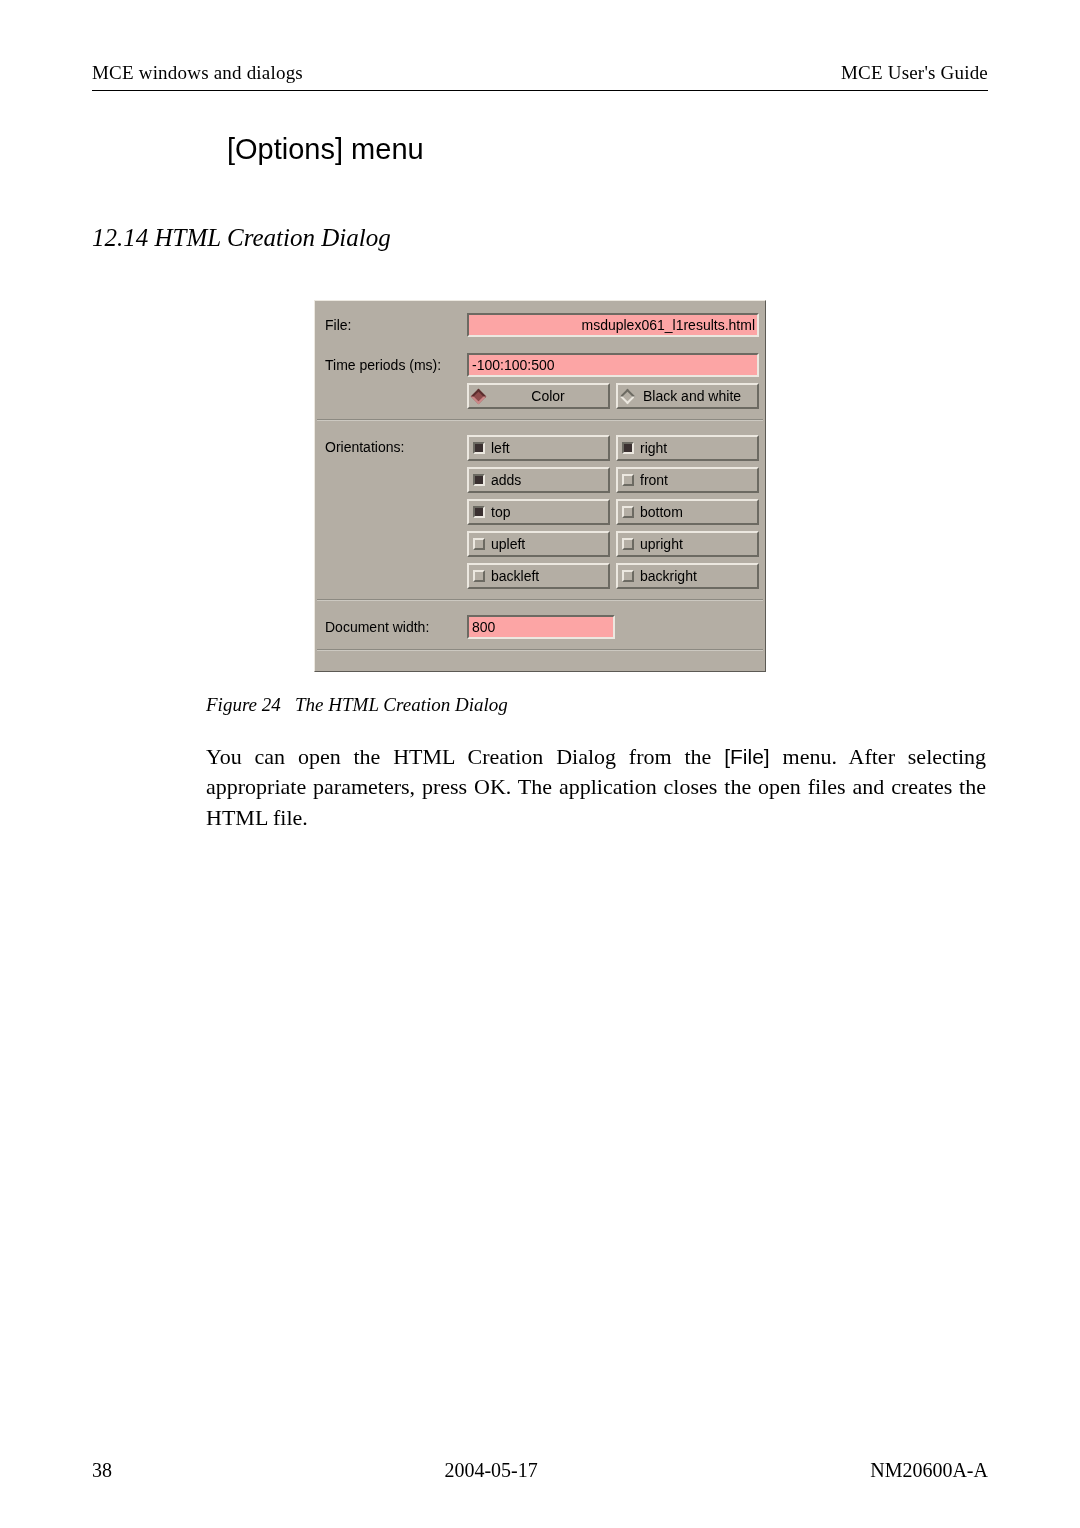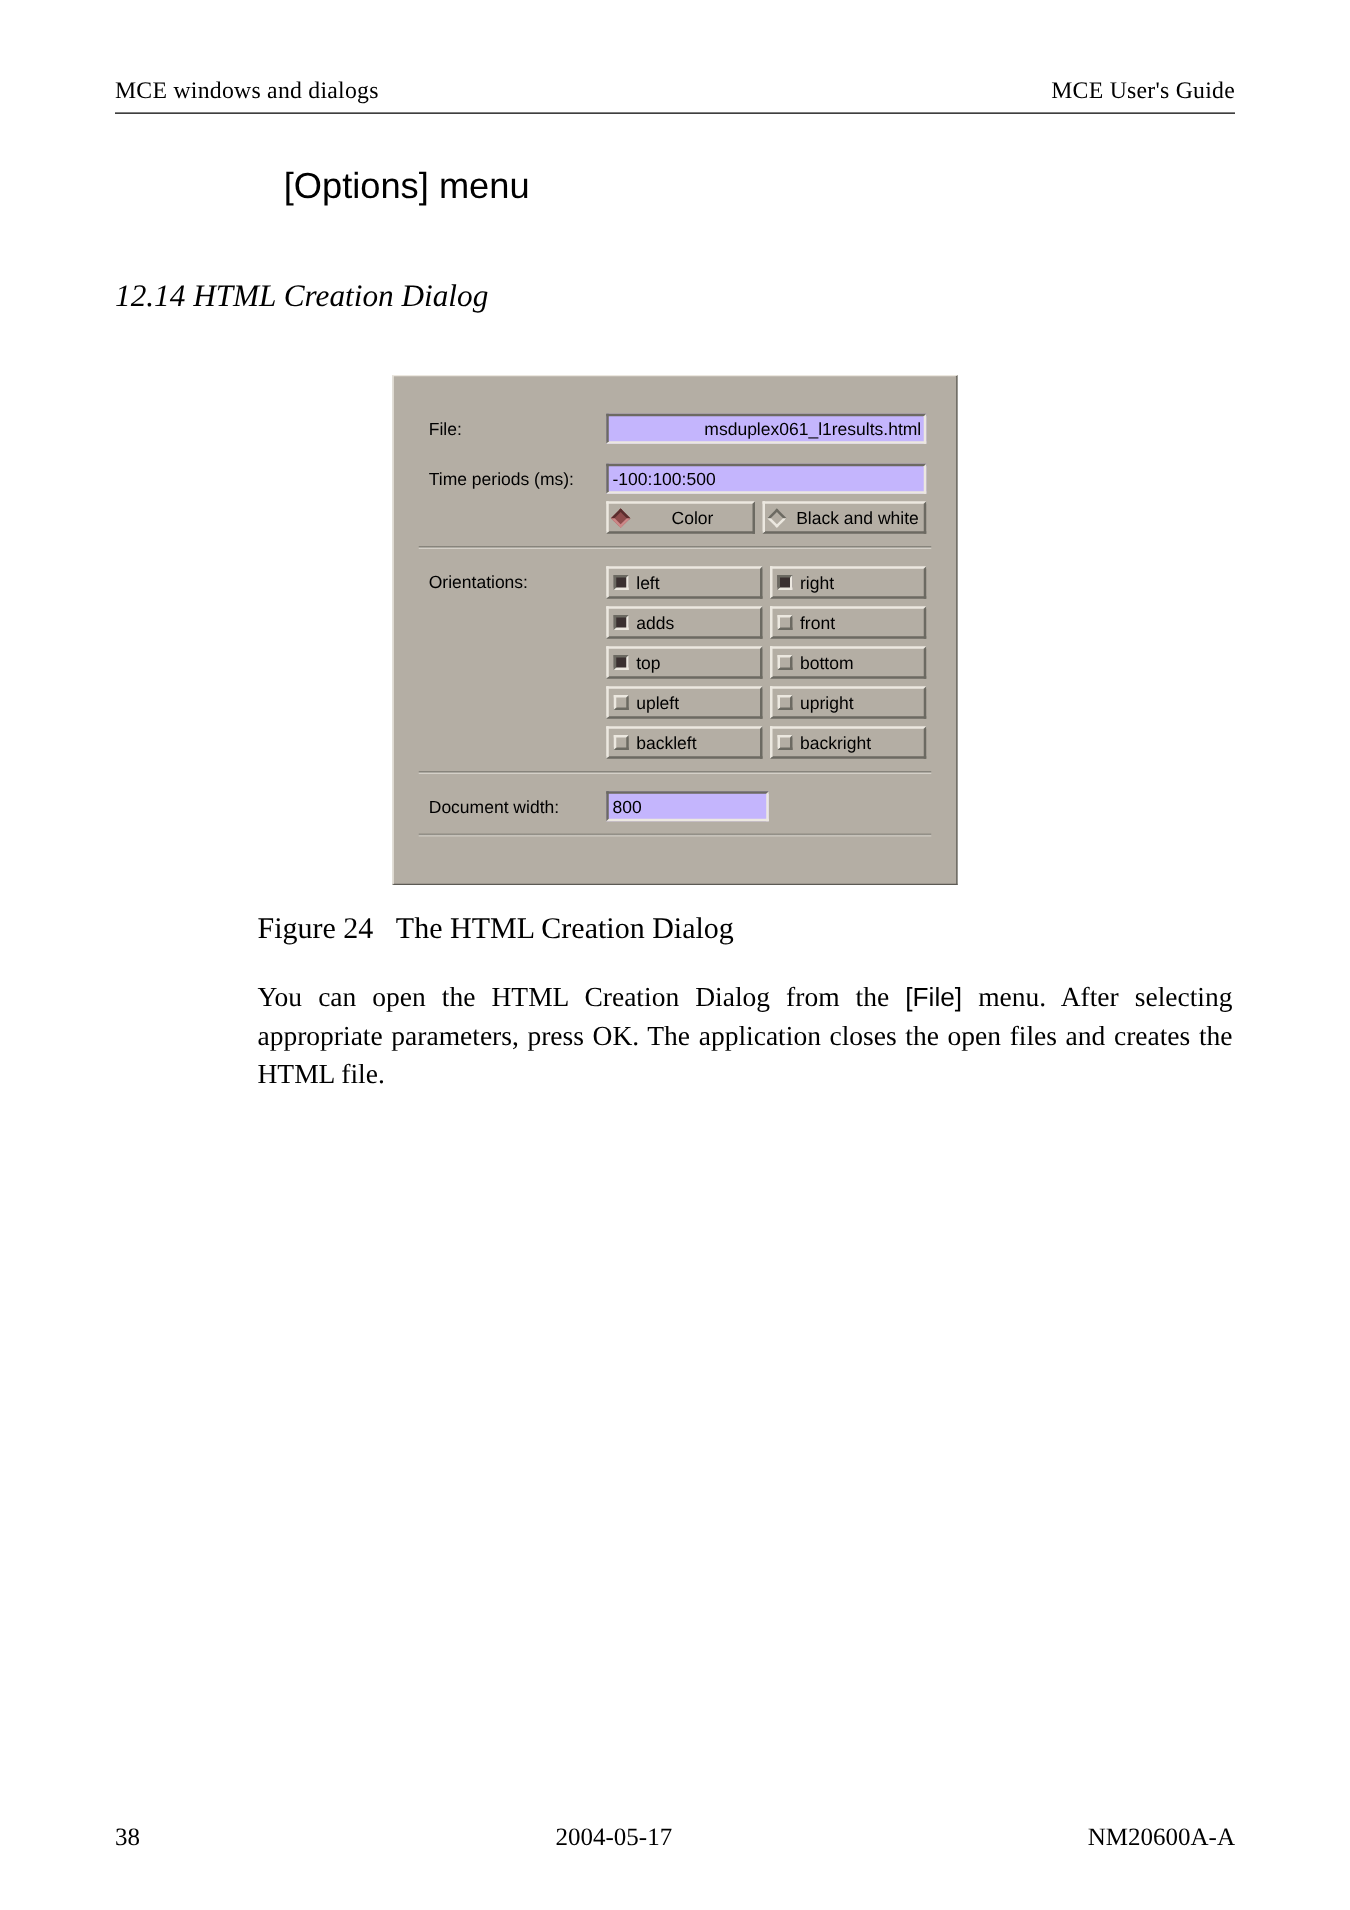--- a/index.html
+++ b/index.html
@@ -53,21 +53,21 @@
   .dialog-wrap {
     margin: 48px auto 0 auto;
     width: 452px;
   }
   .dialog {
     background: #b4aea4;
     border-top: 1px solid #ece8e0;
     border-left: 1px solid #ece8e0;
     border-right: 1px solid #5c5a54;
     border-bottom: 1px solid #5c5a54;
-    padding: 20px;
+    padding: 2px;
     font-family: Arial, Helvetica, sans-serif;
     font-size: 14px;
     color: #000;
     box-sizing: border-box;
   }
   .dlg-row {
     display: flex;
     align-items: flex-start;
     margin: 0;
     padding: 0;
@@ -78,21 +78,21 @@
     padding: 14px 0 0 8px;
   }
   .dlg-fieldcol {
     flex: 1;
     display: flex;
     flex-direction: column;
     gap: 6px;
     padding: 10px 4px 6px 0;
   }
   .sunken {
-    background: #c4b5fd;
+    background: #fca5a5;
     border-top: 2px solid #6c6a62;
     border-left: 2px solid #6c6a62;
     border-right: 2px solid #ece8e0;
     border-bottom: 2px solid #ece8e0;
     box-sizing: border-box;
   }
   .file-field {
     height: 24px;
     display: flex;
     align-items: center;
@@ -173,21 +173,22 @@
     padding: 0 4px;
     box-sizing: border-box;
   }
   .sep {
     height: 2px;
     background: linear-gradient(#6c6a62, #ece8e0);
     margin: 4px 0;
   }
   .caption {
     margin: 22px 0 0 114px;
-    font-size: 24px;
+    font-style: italic;
+    font-size: 19px;
   }
   .footer {
     position: absolute;
     bottom: 46px;
     left: 92px;
     right: 92px;
     display: flex;
     justify-content: space-between;
     font-size: 20px;
   }

